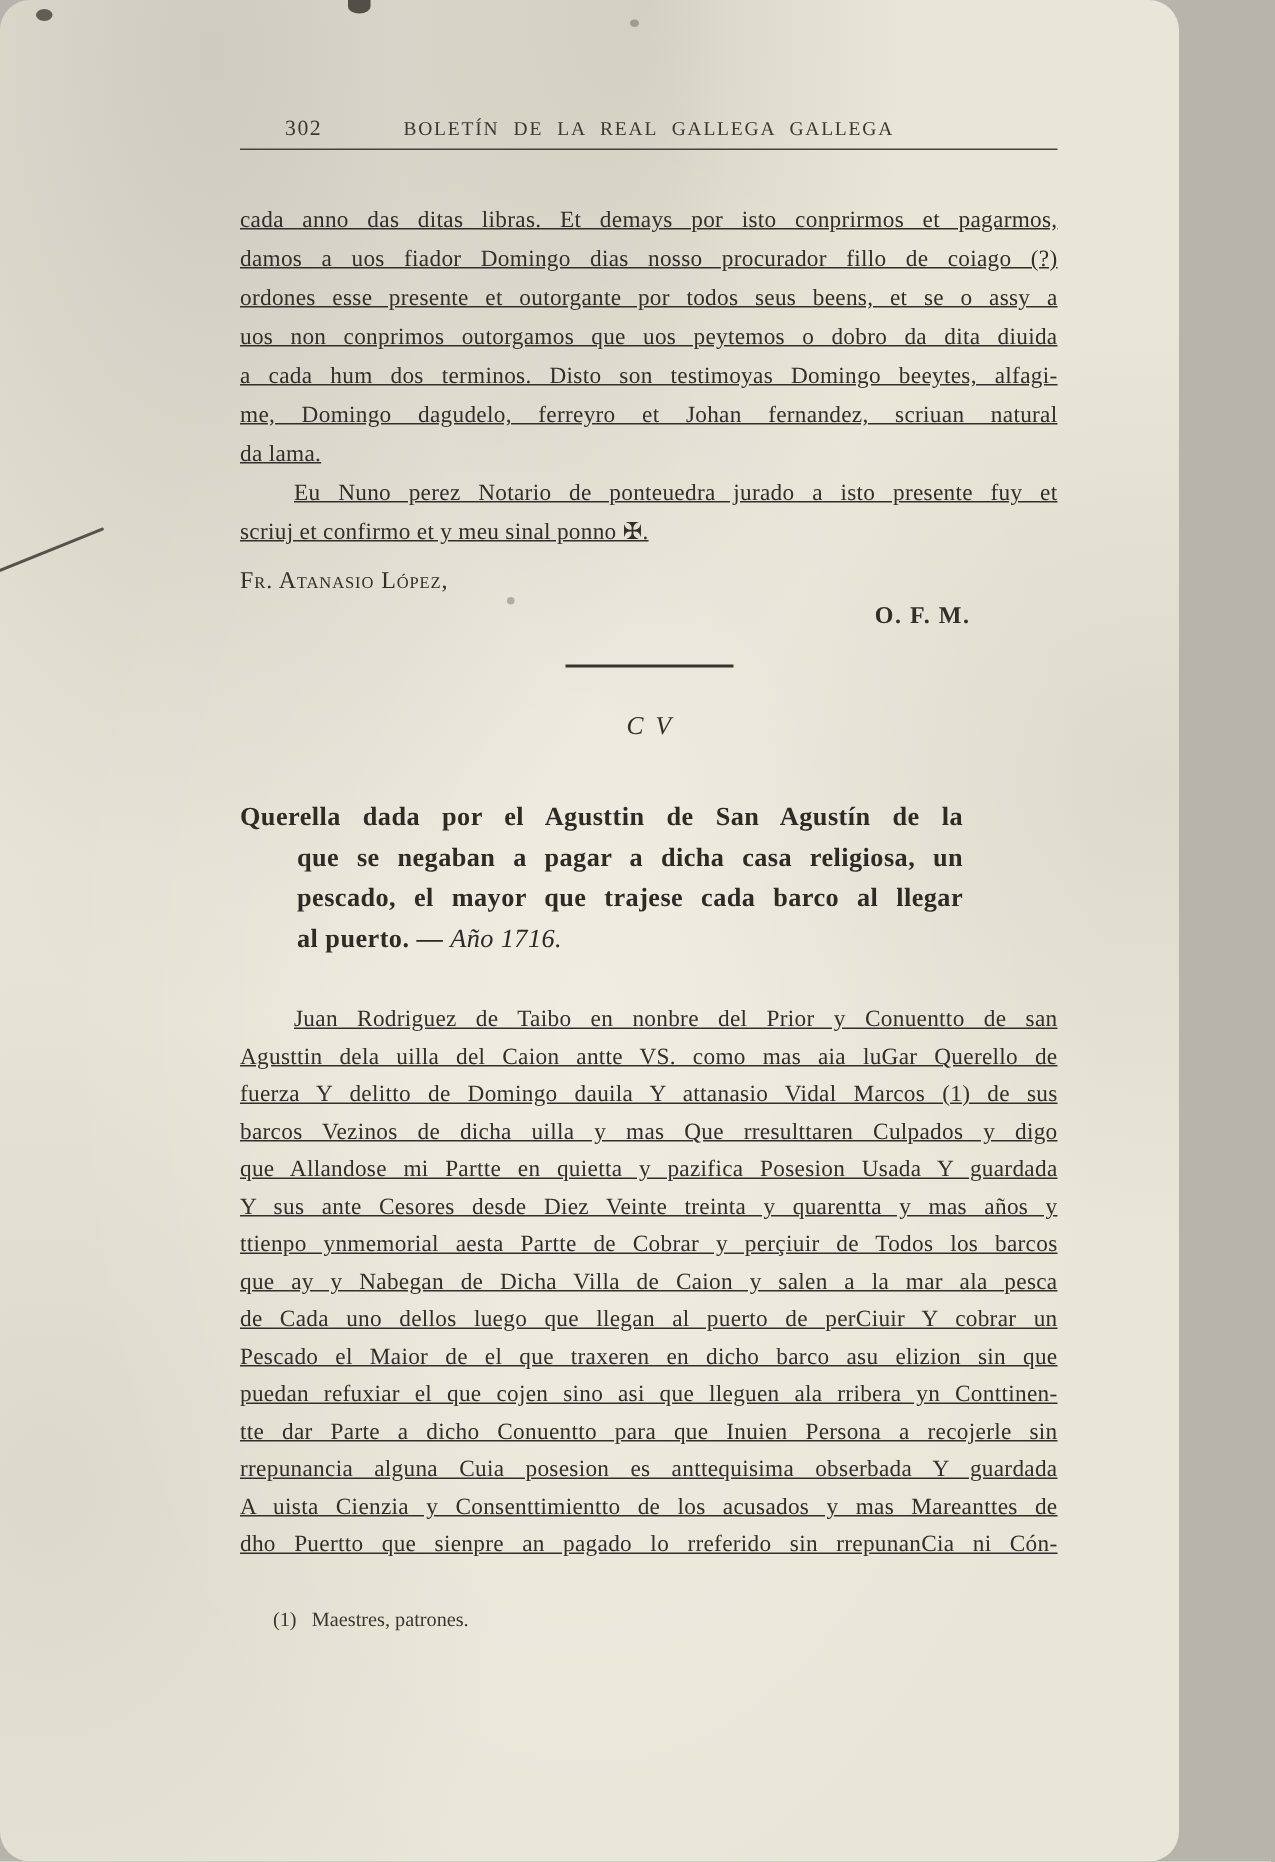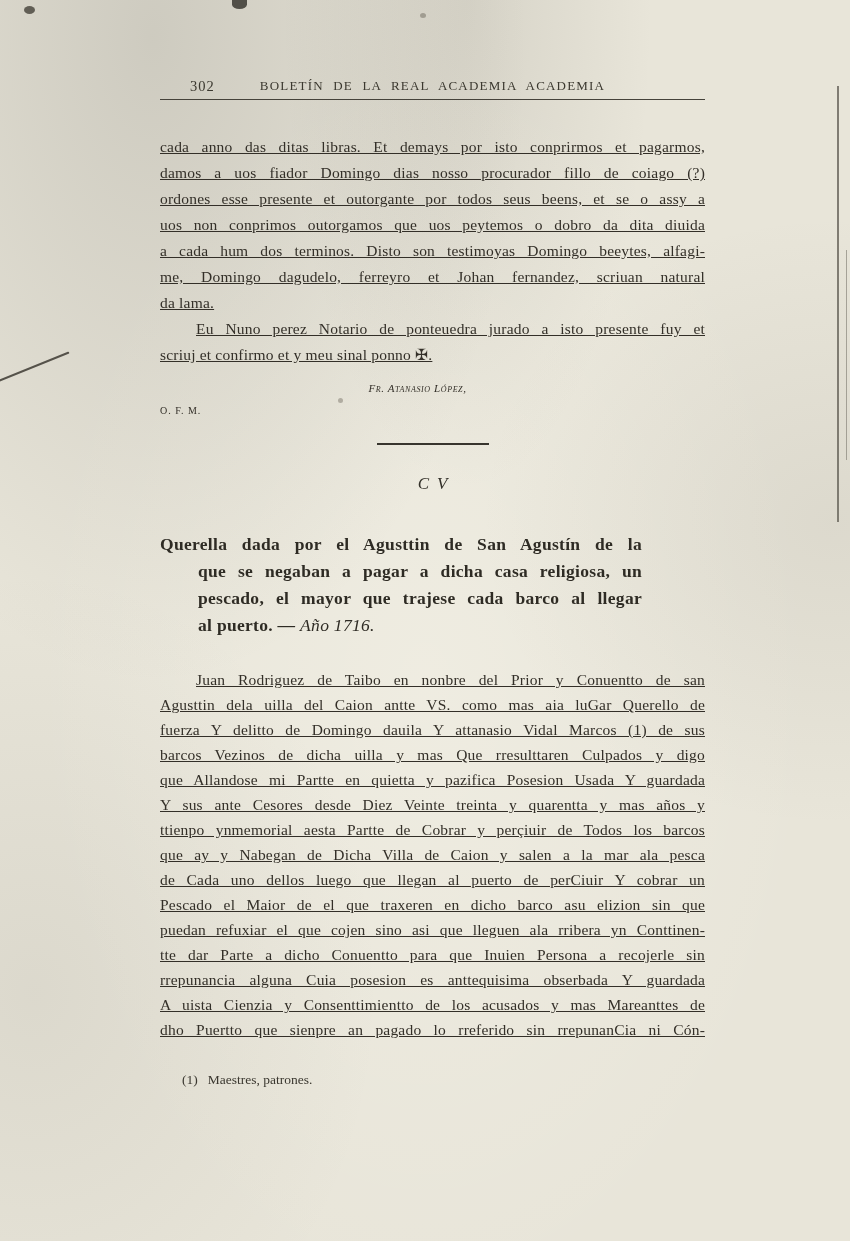--- a/index.html
+++ b/index.html
@@ -3,31 +3,32 @@
 <meta charset="utf-8">
 <style>
   * { margin: 0; padding: 0; box-sizing: border-box; }
   html, body { width: 850px; height: 1241px; }
   body {
     font-family: "Liberation Serif", "DejaVu Serif", serif;
     background: #b7b4ab;
   }
   .page {
     position: relative;
-    width: 850px;
+    width: 786px;
     height: 1241px;
     overflow: hidden;
     color: var(--ink, #332f28);
     background:
       radial-gradient(ellipse at 18% 3%, rgba(100,98,90,0.20), transparent 38%),
       radial-gradient(ellipse at 55% 0%, rgba(110,106,96,0.14), transparent 28%),
       radial-gradient(ellipse at 98% 42%, rgba(118,113,102,0.10), transparent 30%),
       radial-gradient(ellipse at 4% 80%, rgba(110,106,96,0.10), transparent 30%),
       radial-gradient(ellipse at 50% 55%, rgba(255,253,244,0.30), transparent 65%),
       var(--paper, #e8e5d9);
+    border-radius: 20px;
   }
   .content {
     position: absolute;
     left: 160px;
     top: 78px;
     width: 545px;
   }
   
   .running-head {
     position: relative;
@@ -57,34 +58,35 @@
     line-height: 26px;
     text-align: justify;
     text-align-last: justify;
   }
   .para[data-last="left"] .line-last { text-align-last: left; }
   .para.no-gap { margin-top: 0; }
   .indent-first .line:first-child { text-indent: 36px; }
   
   .signature { margin-top: 10px; }
   .sig-name {
-    text-align: center;
+    text-align: left;
     padding-right: 30px;
     font-variant: small-caps;
-    font-size: 11px;
+    font-size: 16px;
     letter-spacing: 0.6px;
     line-height: 20px;
-    font-style: italic;
   }
   .sig-order {
+    text-align: right;
     padding-right: 58px;
-    font-size: 10px;
+    font-size: 16px;
     letter-spacing: 1px;
     line-height: 19px;
     margin-top: 3px;
+    font-weight: bold;
   }
   
   .divider {
     margin: 23px auto 0 auto;
     width: 112px;
     height: 2px;
     background: #38352e;
   }
   .article-number {
     margin-top: 28px;
@@ -166,21 +168,21 @@
   <div class="artifact speck-3"></div>
   <div class="artifact speck-4"></div>
   <div class="artifact diag-line"></div>
   <div class="artifact right-line"></div>
   <div class="artifact right-line-2"></div>
 
   <div class="content">
 
     <header class="running-head">
       <span class="page-num">302</span>
-      <span class="head-title">BOLETÍN DE LA REAL ACADEMIA ACADEMIA</span>
+      <span class="head-title">BOLETÍN DE LA REAL GALLEGA GALLEGA</span>
     </header>
     <div class="head-rule"></div>
 
     <section>
       <div class="para" data-last="left">
           <div class="line">cada anno das ditas libras. Et demays por isto conprirmos et pagarmos,</div>
           <div class="line">damos a uos fiador Domingo dias nosso procurador fillo de coiago (?)</div>
           <div class="line">ordones esse presente et outorgante por todos seus beens, et se o assy a</div>
           <div class="line">uos non conprimos outorgamos que uos peytemos o dobro da dita diuida</div>
           <div class="line">a cada hum dos terminos. Disto son testimoyas Domingo beeytes, alfagi-</div>

